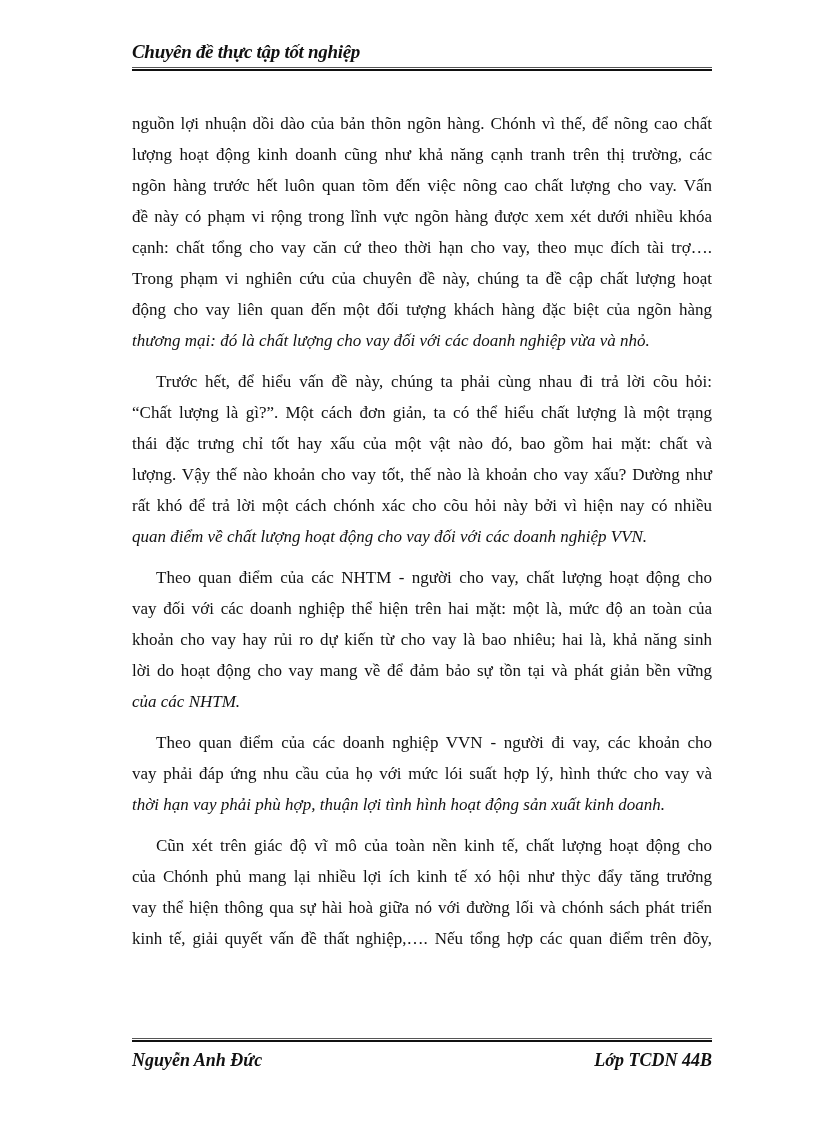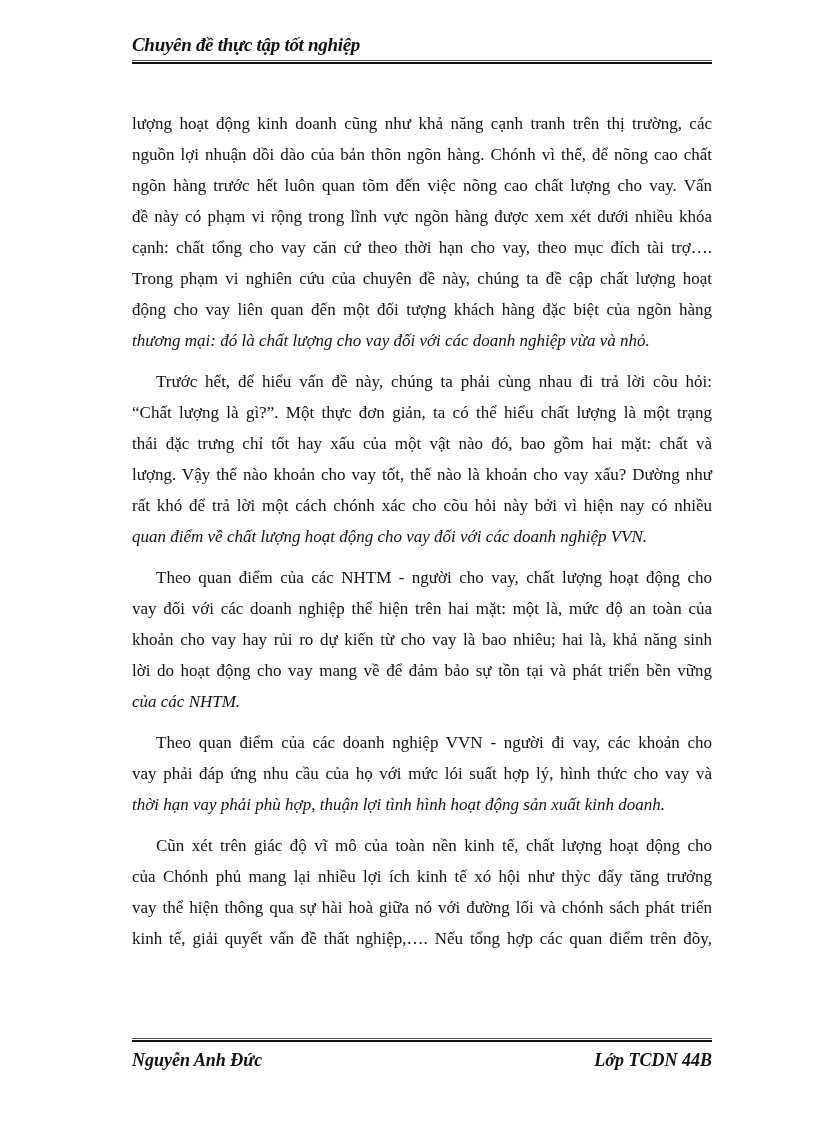--- a/index.html
+++ b/index.html
@@ -1,18 +1,18 @@
 <!DOCTYPE html>
 <html><head>
 <meta charset="utf-8">
 <style>
   html, body { margin: 0; padding: 0; background: #ffffff; }
   body { width: 816px; height: 1123px; position: relative; overflow: hidden;
          font-family: "Liberation Serif", "DejaVu Serif", serif; color: #111; }
-  .header { position: absolute; left: 132px; top: 33px; width: 580px; }
+  .header { position: absolute; left: 132px; top: 40px; width: 580px; }
   .header-title { font-weight: bold; font-style: italic; font-size: 19px; line-height: 24px;
                   letter-spacing: -0.3px; }
   .rule { height: 0; border-top: 1.5px solid #555; border-bottom: 2px solid #111; padding-top: 1px;
           margin-top: 3px; }
   .body-text { position: absolute; left: 132px; top: 108px; width: 580px; font-size: 17px; }
   .line { height: 31px; line-height: 31px; white-space: nowrap; text-align: justify;
           text-align-last: justify; }
   .line.last { text-align-last: left; font-style: italic; }
   .line.indent { padding-left: 24px; }
   .para-gap { height: 10px; }
@@ -24,44 +24,44 @@
 </head>
 <body>
 
 <div class="header">
   <div class="header-title">Chuyên đề thực tập tốt nghiệp</div>
   <div class="rule"></div>
 </div>
 
 <div class="body-text" id="body-text">
     <div>
+      <div class="line">nguồn lợi nhuận dồi dào của bản thõn ngõn hàng. Chónh vì thế, để nõng cao chất</div>
       <div class="line">lượng hoạt động kinh doanh cũng như khả năng cạnh tranh trên thị trường, các</div>
-      <div class="line">nguồn lợi nhuận dồi dào của bản thõn ngõn hàng. Chónh vì thế, để nõng cao chất</div>
       <div class="line">ngõn hàng trước hết luôn quan tõm đến việc nõng cao chất lượng cho vay. Vấn</div>
       <div class="line">đề này có phạm vi rộng trong lĩnh vực ngõn hàng được xem xét dưới nhiều khóa</div>
       <div class="line">cạnh: chất tổng cho vay căn cứ theo thời hạn cho vay, theo mục đích tài trợ….</div>
       <div class="line">Trong phạm vi nghiên cứu của chuyên đề này, chúng ta đề cập chất lượng hoạt</div>
       <div class="line">động cho vay liên quan đến một đối tượng khách hàng đặc biệt của ngõn hàng</div>
       <div class="line last">thương mại: đó là chất lượng cho vay đối với các doanh nghiệp vừa và nhỏ.</div>
     </div>
     <div class="para-gap"></div>
     <div>
       <div class="line indent">Trước hết, để hiểu vấn đề này, chúng ta phải cùng nhau đi trả lời cõu hỏi:</div>
-      <div class="line">“Chất lượng là gì?”. Một thực đơn giản, ta có thể hiểu chất lượng là một trạng</div>
+      <div class="line">“Chất lượng là gì?”. Một cách đơn giản, ta có thể hiểu chất lượng là một trạng</div>
       <div class="line">thái đặc trưng chỉ tốt hay xấu của một vật nào đó, bao gồm hai mặt: chất và</div>
       <div class="line">lượng. Vậy thế nào khoản cho vay tốt, thế nào là khoản cho vay xấu? Dường như</div>
       <div class="line">rất khó để trả lời một cách chónh xác cho cõu hỏi này bởi vì hiện nay có nhiều</div>
       <div class="line last">quan điểm về chất lượng hoạt động cho vay đối với các doanh nghiệp VVN.</div>
     </div>
     <div class="para-gap"></div>
     <div>
       <div class="line indent">Theo quan điểm của các NHTM - người cho vay, chất lượng hoạt động cho</div>
       <div class="line">vay đối với các doanh nghiệp thể hiện trên hai mặt: một là, mức độ an toàn của</div>
       <div class="line">khoản cho vay hay rủi ro dự kiến từ cho vay là bao nhiêu; hai là, khả năng sinh</div>
-      <div class="line">lời do hoạt động cho vay mang về để đảm bảo sự tồn tại và phát triển bền vững</div>
+      <div class="line">lời do hoạt động cho vay mang về để đảm bảo sự tồn tại và phát giản bền vững</div>
       <div class="line last">của các NHTM.</div>
     </div>
     <div class="para-gap"></div>
     <div>
       <div class="line indent">Theo quan điểm của các doanh nghiệp VVN - người đi vay, các khoản cho</div>
       <div class="line">vay phải đáp ứng nhu cầu của họ với mức lói suất hợp lý, hình thức cho vay và</div>
       <div class="line last">thời hạn vay phải phù hợp, thuận lợi tình hình hoạt động sản xuất kinh doanh.</div>
     </div>
     <div class="para-gap"></div>
     <div>

